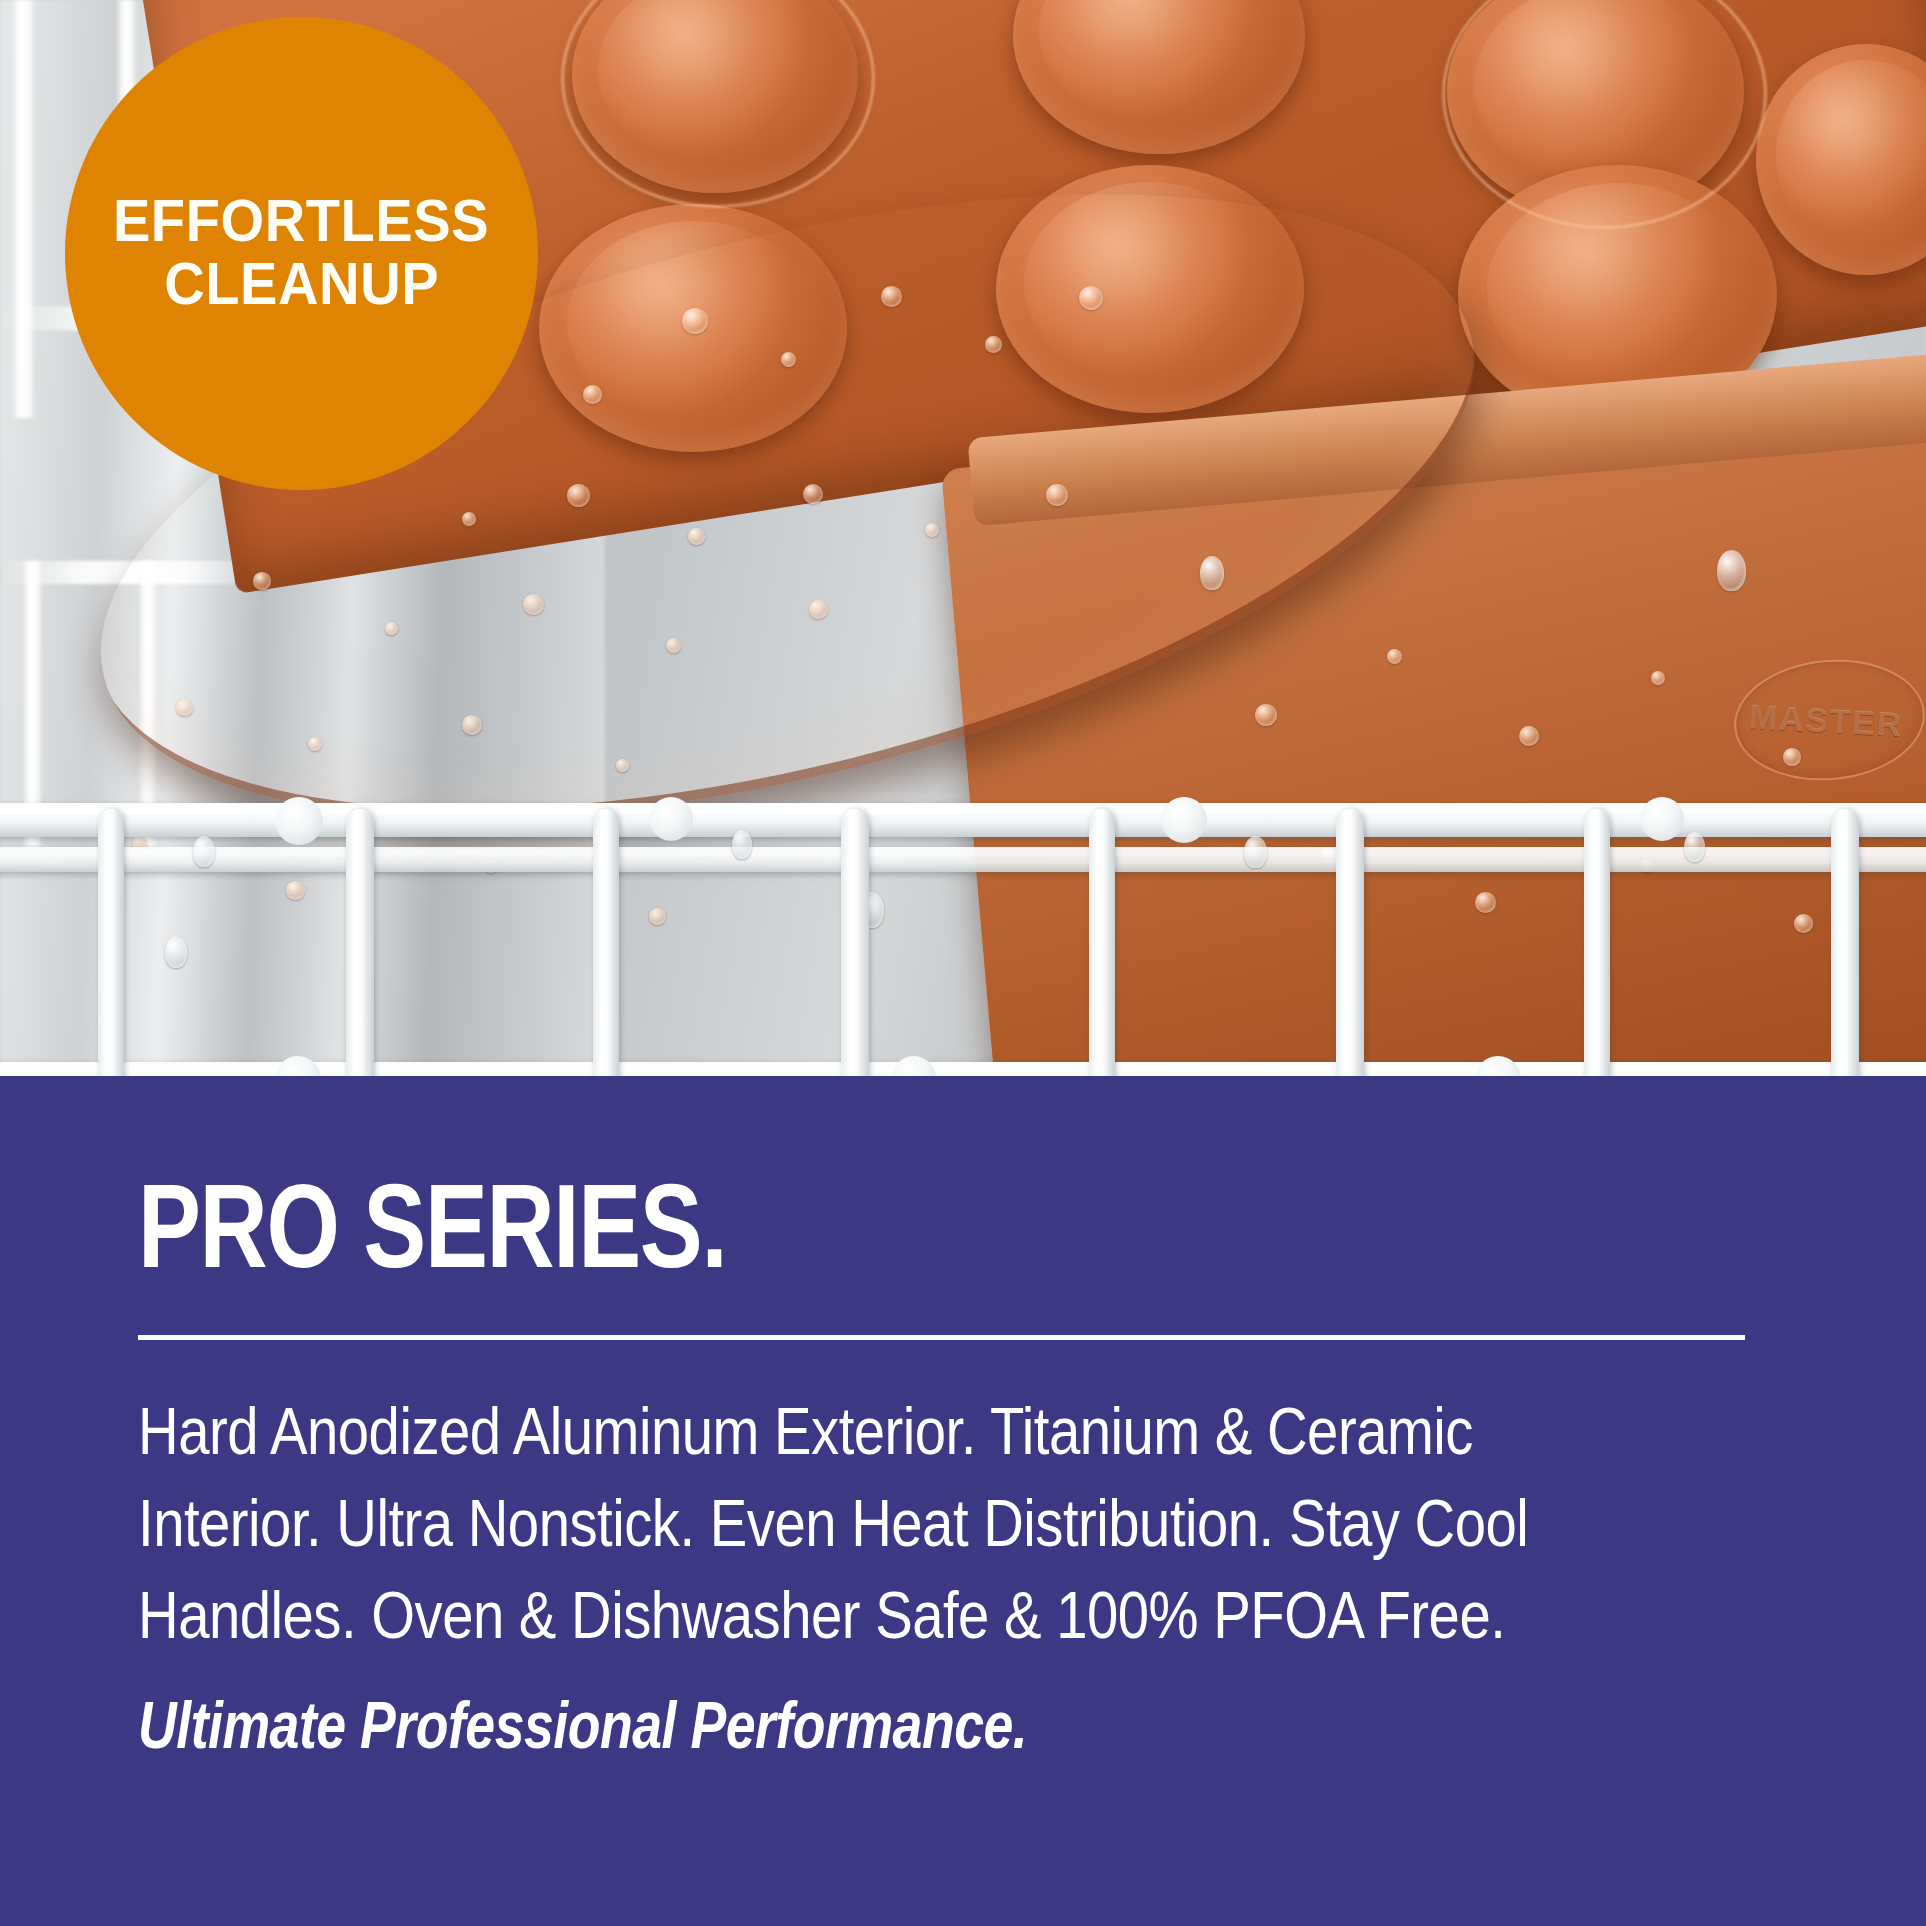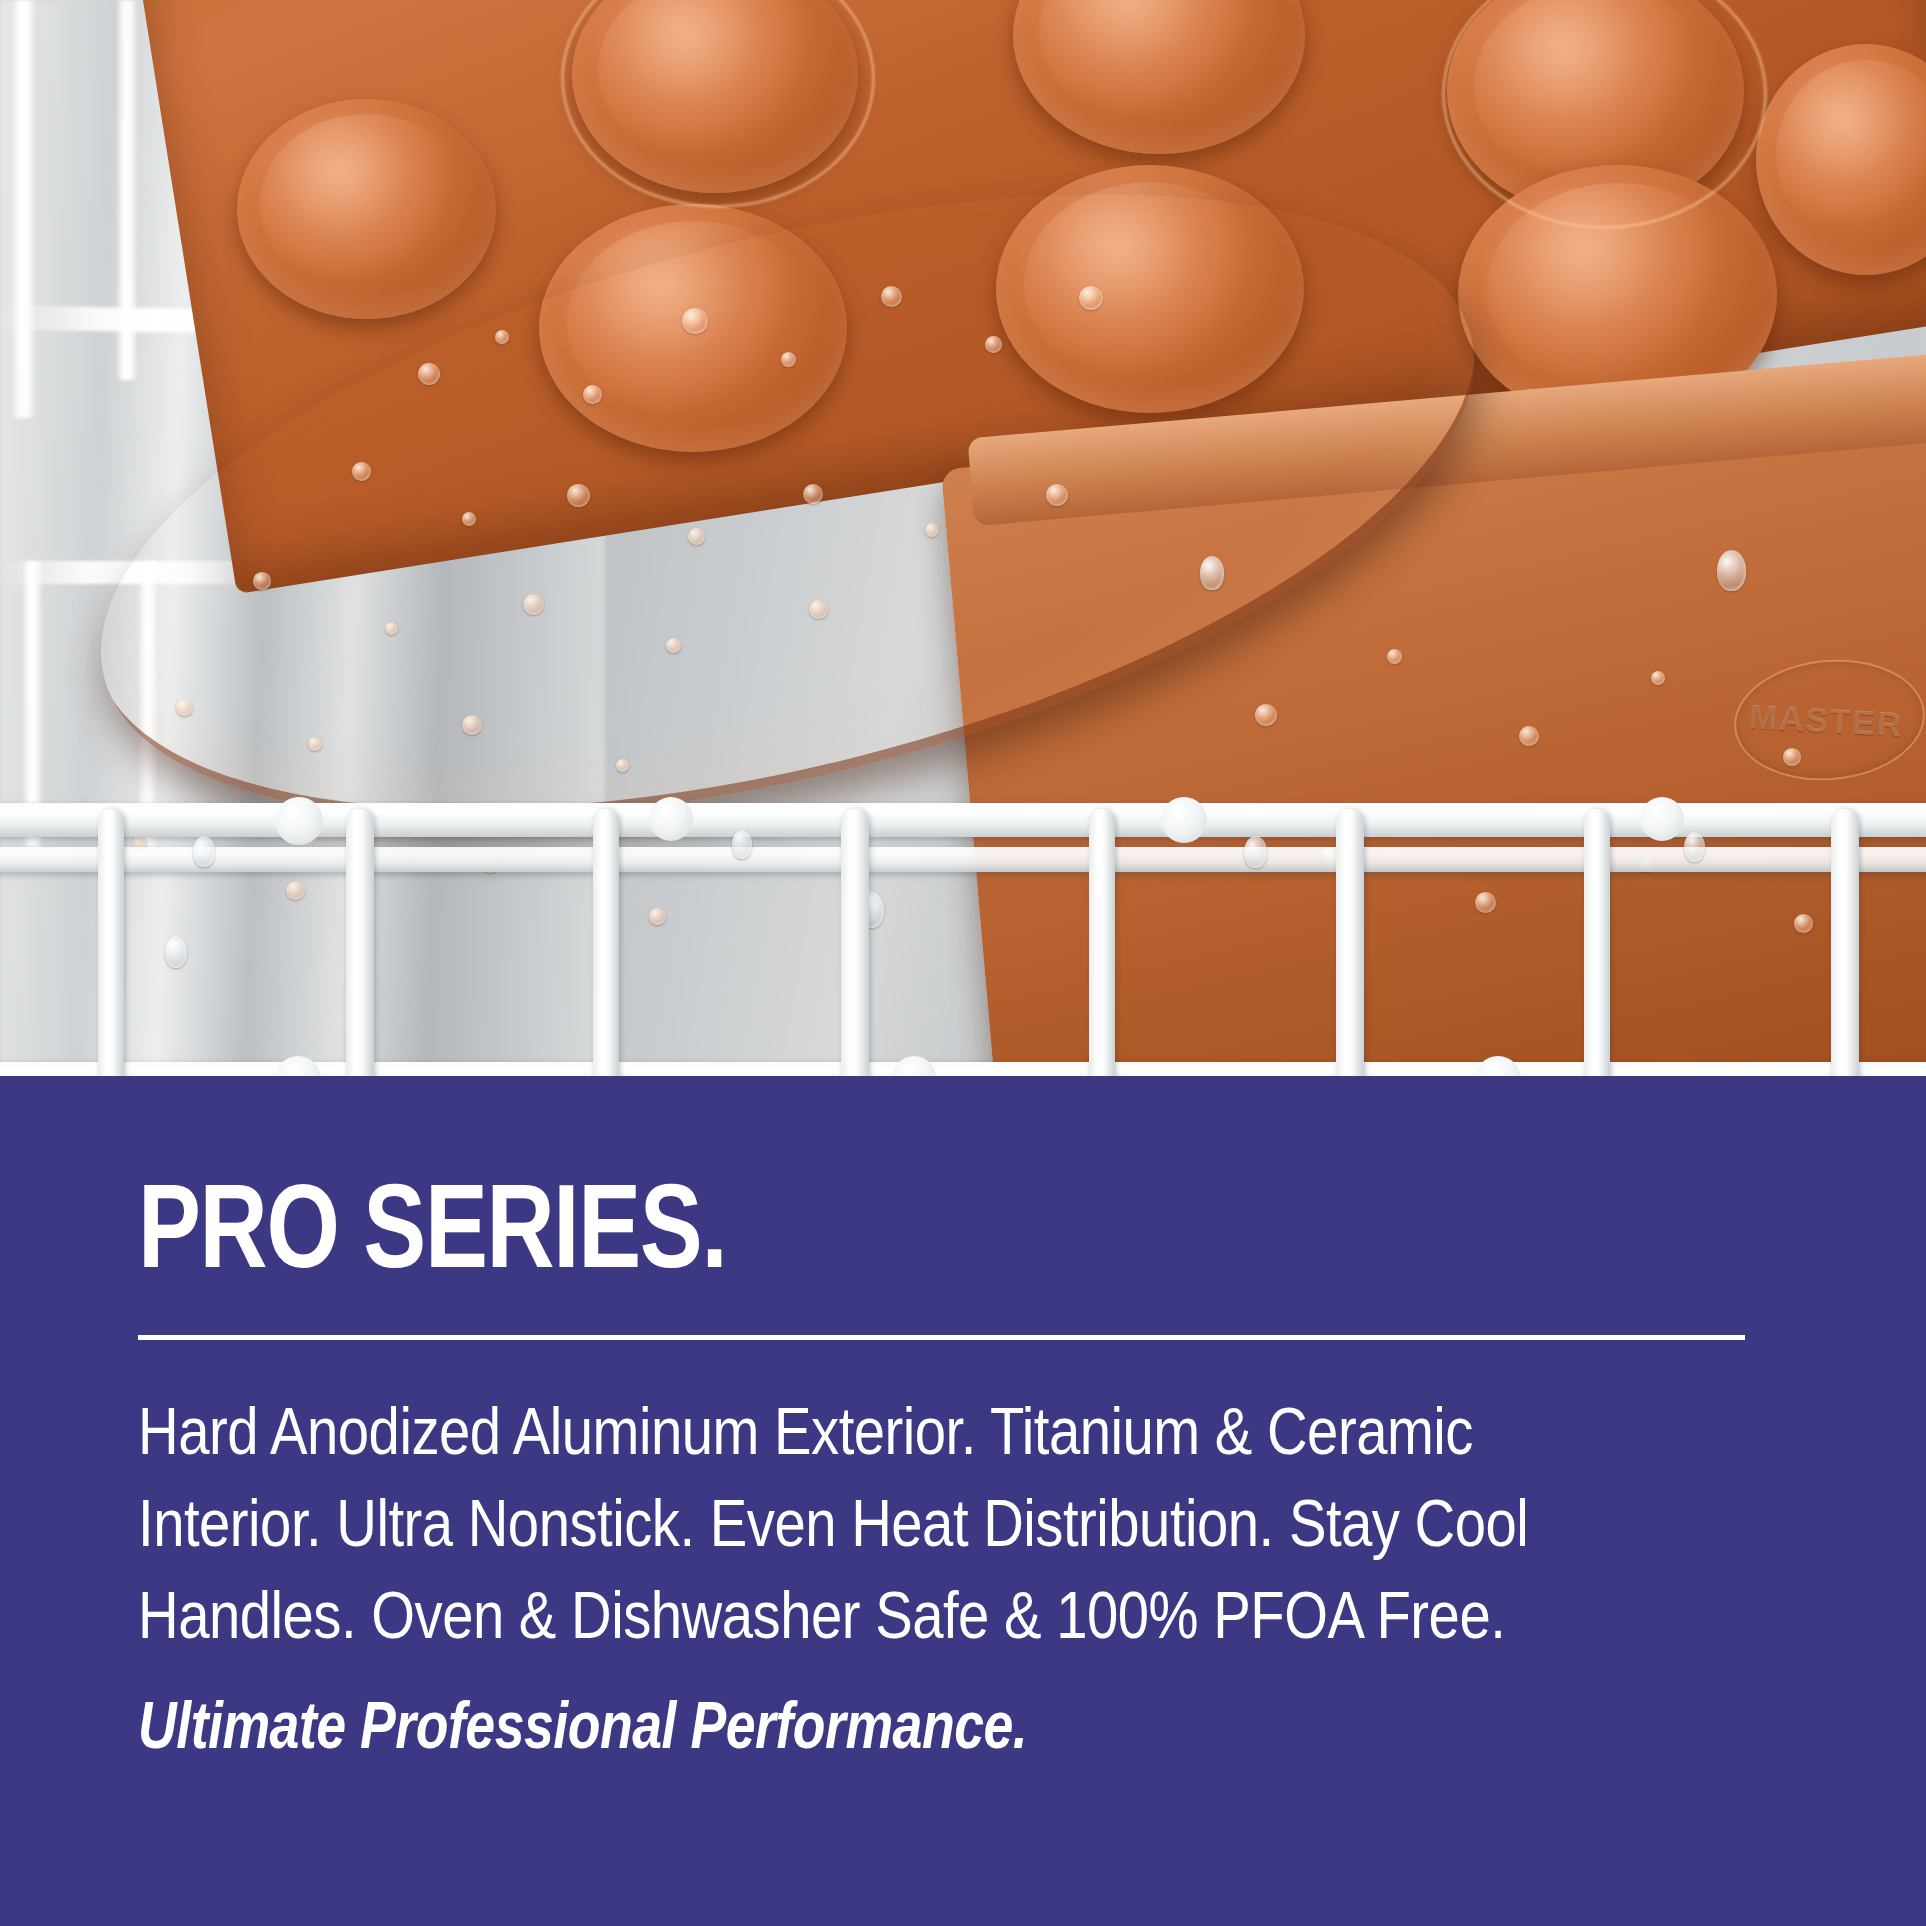--- a/index.html
+++ b/index.html
@@ -327,20 +327,24 @@
 
     <div class="drop clear" style="left:193px; top:836px;width:22px;height:31px;border-radius:50% 50% 46% 46%;"></div>
     <div class="drop clear" style="left:732px;top:830px;width:20px;height:29px;border-radius:50% 50% 46% 46%;"></div>
     <div class="drop clear" style="left:1244px;top:836px;width:23px;height:32px;border-radius:50% 50% 46% 46%;"></div>
     <div class="drop clear" style="left:1684px;top:832px;width:21px;height:30px;border-radius:50% 50% 46% 46%;"></div>
     <div class="drop clear" style="left:418px; top:1096px;width:24px;height:34px;border-radius:50% 50% 46% 46%;"></div>
     <div class="drop clear" style="left:1035px;top:1098px;width:22px;height:32px;border-radius:50% 50% 46% 46%;"></div>
     <div class="drop clear" style="left:1612px;top:1095px;width:25px;height:35px;border-radius:50% 50% 46% 46%;"></div>
   </div>
 
+  <div id="badge">
+    <span class="badge-line">EFFORTLESS</span>
+    <span class="badge-line">CLEANUP</span>
+  </div>
 
   <div id="panel">
     <div id="panel-inner">
 
       <div id="heading">PRO SERIES.</div>
 
       <div id="rule"></div>
 
       <div id="body-copy">
         <span class="bline">Hard Anodized Aluminum Exterior.  Titanium &amp; Ceramic</span>

